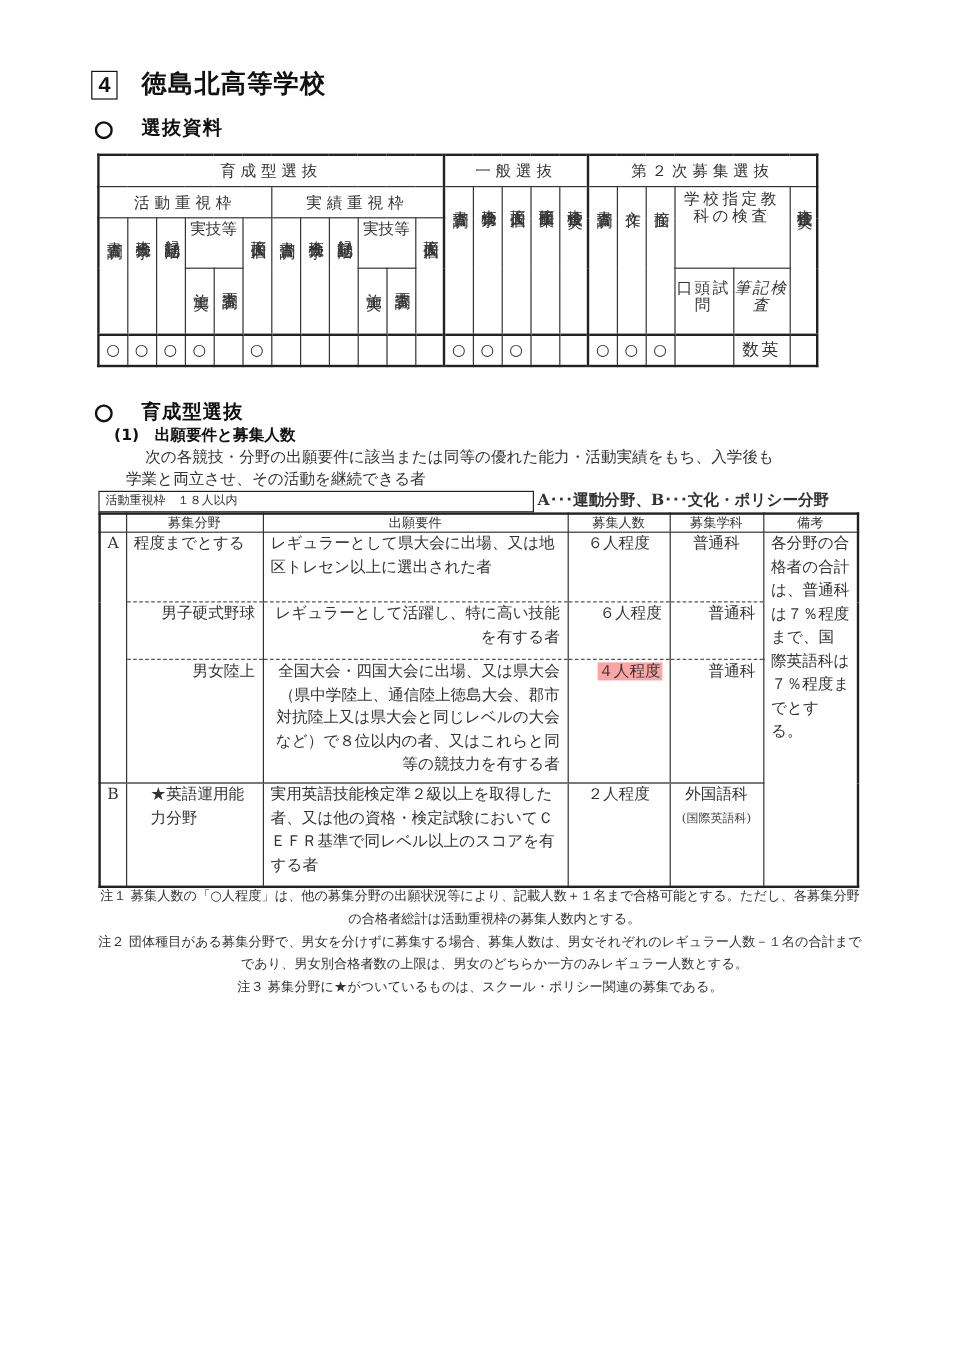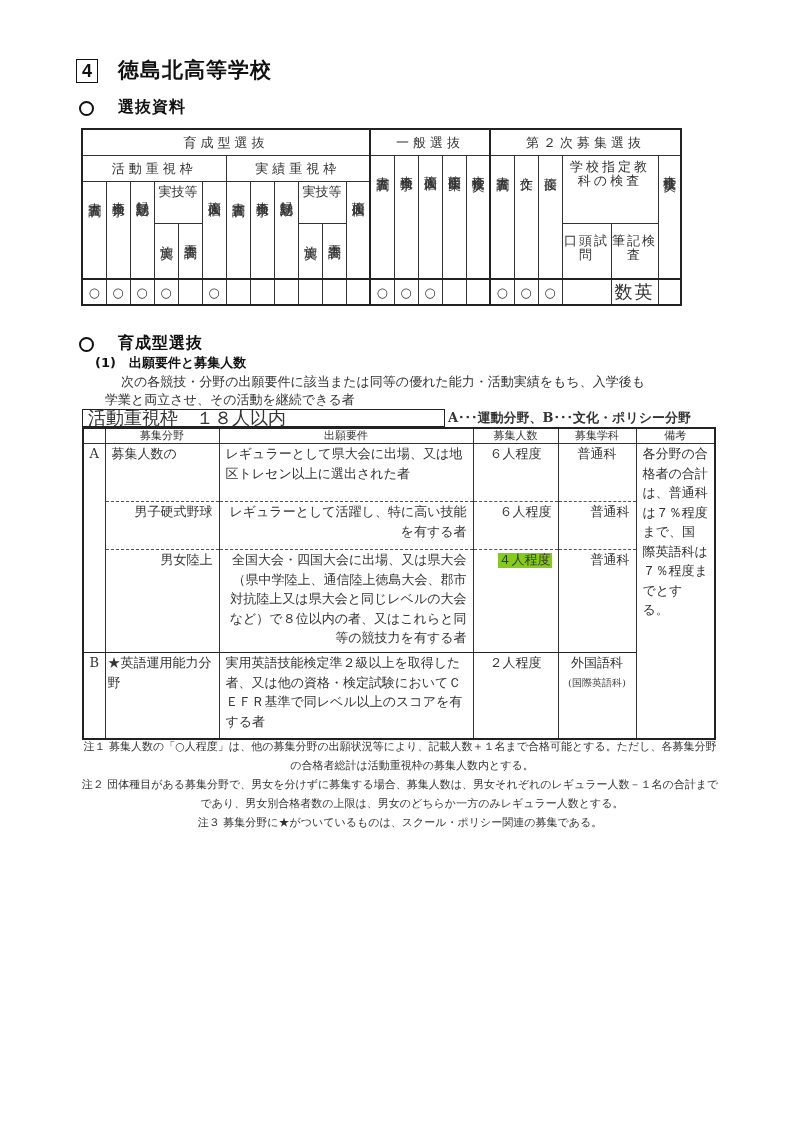--- a/index.html
+++ b/index.html
@@ -24,30 +24,30 @@
   .vt { writing-mode:vertical-rl; text-orientation:upright; line-height:14px; font-size:13px;
         display:inline-block; margin-top:4px; letter-spacing:-1px; }
   table.sel tr.marks td { height:24px; vertical-align:middle; border-top:2px solid #222; }
   .thick-l { border-left:2px solid #222 !important; }
   .mk { font-size:12px; color:#555; }
 
   
   .sub-title { font-size:13px; font-weight:bold; color:#111; font-family:"DejaVu Sans","Liberation Sans",sans-serif; }
   .para { font-size:13px; color:#333; line-height:17px; }
 
-  .quota-box { left:82px; top:409px; width:356px; height:16px; border:1.5px solid #222; font-size:18px; line-height:16px; padding-left:5px; color:#333; }
+  .quota-box { left:82px; top:409px; width:356px; height:16px; border:1.5px solid #222; font-size:10px; line-height:16px; padding-left:5px; color:#333; }
   .legend-text { left:448px; top:409px; font-size:13px; color:#333; line-height:17px;font-weight:bold; }
 
   table.req { position:absolute; left:82px; top:427px; width:632px; border-collapse:collapse; table-layout:fixed; border:2px solid #222; }
   table.req td { border-left:1px solid #333; border-right:1px solid #333; padding:0 6px; font-size:13px; color:#333; vertical-align:top; line-height:19.5px; }
   table.req tr.head td { border-bottom:1px solid #333; text-align:center; font-size:11px; line-height:14px; padding:0; }
   table.req tr.dash td.dsh { border-top:1px dashed #555;text-align:right; }
   table.req tr.groupB td { border-top:1.5px solid #222; }
   .cat { text-align:center; padding:0 !important; }
-  .hl { background:#84cc16; color:#333; padding:0 1px;font-family:Liberation Mono, monospace; }
+  .hl { background:#fca5a5; color:#333; padding:0 1px; }
   .small-note { font-size:10px; color:#444; }
   .center { text-align:center; }
 
   .notes { left:80px; top:737px; width:640px; font-size:11px; color:#333; line-height:19px;text-align:center; }
   .note-line { padding-left:24px; text-indent:-24px; }
 </style>
 </head>
 <body>
 
 <div class="abs school-num">4</div>
@@ -113,21 +113,21 @@
     <td rowspan="2"><span class="vt">活動記録</span></td>
     <td colspan="2" style="line-height:14px; padding-top:3px;">実技等</td>
     <td rowspan="2"><span class="vt">個人面接</span></td>
   </tr>
   <tr>
     <td style="height:54px"><span class="vt">実施</span></td>
     <td><span class="vt">調査票</span></td>
     <td><span class="vt">実施</span></td>
     <td><span class="vt">調査票</span></td>
     <td style="padding-top:10px; line-height:14px; letter-spacing:2px;">口頭試問</td>
-    <td style="padding-top:10px; line-height:14px; letter-spacing:2px;">筆記検査</td>
+    <td style="padding-top:10px; line-height:14px; letter-spacing:2px;font-style:italic;">筆記検査</td>
   </tr>
   <tr class="marks">
     <td class="mk">○</td>
     <td class="mk">○</td>
     <td class="mk">○</td>
     <td class="mk">○</td>
     <td class="mk"></td>
     <td class="mk">○</td>
     <td class="mk"></td>
     <td class="mk"></td>
@@ -137,21 +137,21 @@
     <td class="mk"></td>
     <td class="mk thick-l">○</td>
     <td class="mk">○</td>
     <td class="mk">○</td>
     <td class="mk"></td>
     <td class="mk"></td>
     <td class="mk thick-l">○</td>
     <td class="mk">○</td>
     <td class="mk">○</td>
     <td class="mk"></td>
-    <td class="mk" style="font-size:18px; letter-spacing:2px;">数英</td>
+    <td class="mk" style="font-size:14px; letter-spacing:2px;">数英</td>
     <td class="mk"></td>
   </tr>
 </tbody>
   </table>
 
 <div class="abs circle-mark" style="left:79px; top:337px;"></div>
 <div class="abs sec-title" style="left:118px; top:333px;">育成型選抜</div>
 <div class="abs sub-title" style="left:95px; top:354px;">(1)　出願要件と募集人数</div>
 
 <div class="abs para" style="left:121px; top:373px;">次の各競技・分野の出願要件に該当または同等の優れた能力・活動実績をもち、入学後も</div>
@@ -173,41 +173,41 @@
       <tr class="head" style="height:15px;">
     <td></td>
     <td>募集分野</td>
     <td>出願要件</td>
     <td>募集人数</td>
     <td>募集学科</td>
     <td>備考</td>
   </tr>
   <tr style="height:58px;">
     <td class="cat" rowspan="3">A</td>
-    <td>募集人数の</td>
+    <td>程度までとする</td>
     <td>レギュラーとして県大会に出場、又は地区トレセン以上に選出された者</td>
     <td class="center">６人程度</td>
     <td class="center">普通科</td>
     <td rowspan="4" style="line-height:19.5px;">各分野の合格者の合計は、普通科は７％程度まで、国際英語科は７％程度までとする。</td>
   </tr>
   <tr class="dash" style="height:48px;">
     <td class="dsh">男子硬式野球</td>
     <td class="dsh">レギュラーとして活躍し、特に高い技能を有する者</td>
     <td class="dsh center">６人程度</td>
     <td class="dsh center">普通科</td>
   </tr>
   <tr class="dash" style="height:103px;">
     <td class="dsh">男女陸上</td>
     <td class="dsh">全国大会・四国大会に出場、又は県大会（県中学陸上、通信陸上徳島大会、郡市対抗陸上又は県大会と同じレベルの大会など）で８位以内の者、又はこれらと同等の競技力を有する者</td>
     <td class="dsh center"><span class="hl">４人程度</span></td>
     <td class="dsh center">普通科</td>
   </tr>
   <tr class="groupB" style="height:86px;">
     <td class="cat">B</td>
-    <td style="padding-left:2px;">★英語運用能力分野</td>
+    <td style="padding-left:20px;">★英語運用能力分野</td>
     <td>実用英語技能検定準２級以上を取得した者、又は他の資格・検定試験においてＣＥＦＲ基準で同レベル以上のスコアを有する者</td>
     <td class="center">２人程度</td>
     <td class="center">
       <div>外国語科</div>
       <div class="small-note">(国際英語科)</div>
     </td>
   </tr>
 </tbody>
   </table>
 

